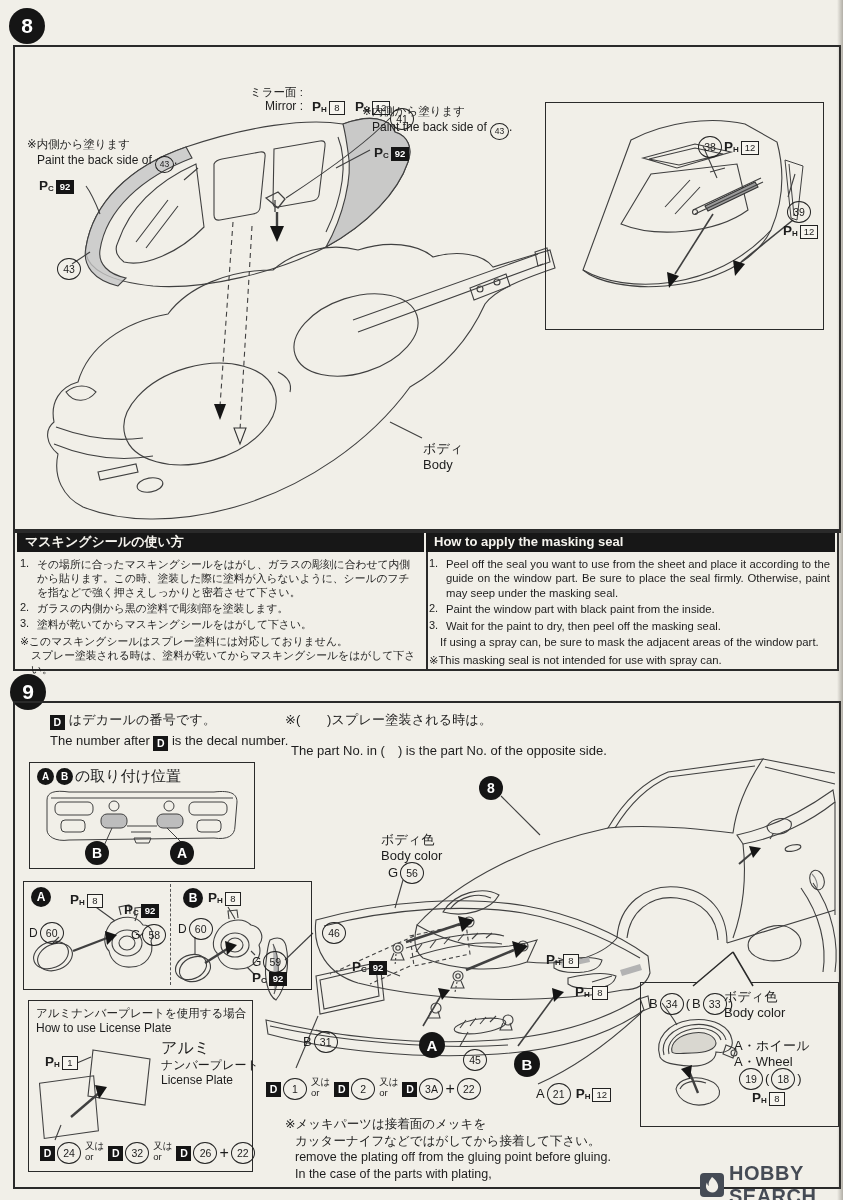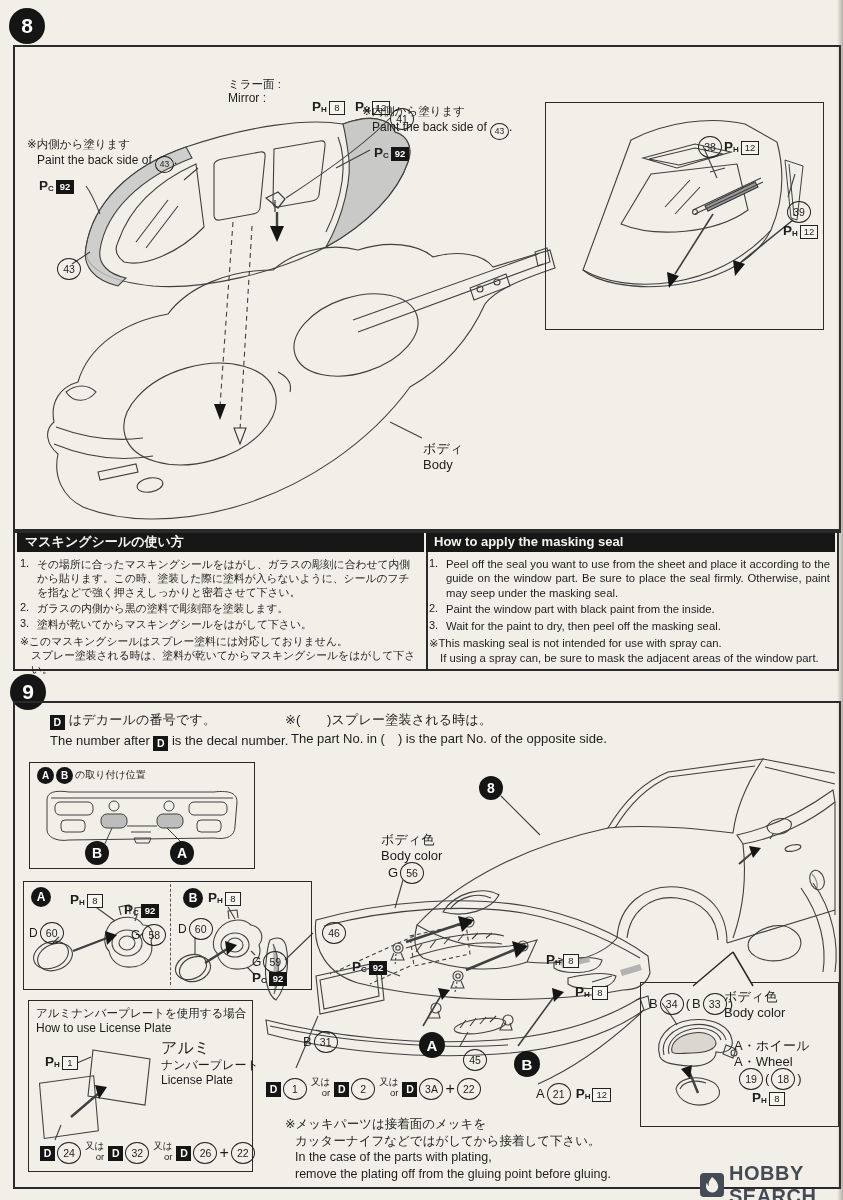--- a/index.html
+++ b/index.html
@@ -23,21 +23,21 @@
   .cn.sm{min-width:15px;height:15px;font-size:8.5px;border-width:1.1px;vertical-align:-3px}
   .dbox{display:inline-flex;align-items:center;justify-content:center;width:15px;height:15px;
        background:#151515;color:#fff;font-weight:bold;font-size:10.5px;flex:none}
   .pm{display:inline-flex;align-items:flex-start;white-space:nowrap}
   .pm .pp{font-weight:bold;font-size:13.5px;line-height:13px}
   .pm .ps{font-weight:bold;font-size:8px;line-height:8px;margin-top:6px}
   .pm .pv{border:1.2px solid #222;font-size:9.5px;line-height:12px;padding:0 3px;margin-left:2px;
        margin-top:1px;background:#f7f5ef;min-width:8px;text-align:center}
   .pm.dark .pv{background:#151515;color:#fff;border-color:#151515;font-weight:bold}
   .lrow{position:absolute;display:flex;align-items:center;gap:2px;white-space:nowrap}
-  .orstk{display:inline-flex;flex-direction:column;align-items:flex-end;line-height:1;
+  .orstk{display:inline-flex;flex-direction:column;align-items:flex-start;line-height:1;
        font-size:9.5px;margin:0 2px;gap:1px;transform:translateY(-2px)}
   .mask-col{position:absolute;border:2px solid #2a2a2a}
   .mask-hd{background:#171717;color:#f6f4ee;font-weight:bold;font-size:13px;line-height:1.3;
        padding:1px 8px;margin:2px}
   .mask-bd{padding:3px 7px 0 5px}
   .mitem{display:flex;margin-bottom:2px}
   .mitem .n{width:17px;flex:none;font-size:11px}
   .mitem .t{flex:1;font-size:10.8px;line-height:1.3}
   .mask-en .mitem .t{font-size:11.3px;line-height:1.28;text-align:justify}
   .mnote{font-size:10.8px;line-height:1.3;margin-top:3px}
@@ -98,21 +98,21 @@
       <circle cx="459" cy="190" r="3"></circle>
     <path d="M 497,160 L 509,156 L 512,170 L 500,174 Z"></path>
 
     <path d="M 352,330 L 384,346"></path>
   </g>
 </svg>
 
 <div class="tb" style="left:20px;top:53px">
 </div>
 
-<div class="tb" style="left:228px;top:77px;width:75px;">
+<div class="tb" style="left:228px;top:85px;width:75px;text-align:right">
   <div class="jps">ミラー面 :</div>
   <div class="ens">Mirror :</div>
 </div>
 <span class="pm abs" style="left:312px;top:100px">
     <span class="pp">P</span>
     <span class="ps">H</span>
     <span class="pv">8</span>
   </span>
 <span class="pm abs" style="left:355px;top:100px">
     <span class="pp">P</span>
@@ -218,22 +218,22 @@
         <span class="t">Peel off the seal you want to use from the sheet and place it according to the guide on the window part. Be sure to place the seal firmly. Otherwise, paint may seep under the masking seal.</span>
       </div>
     <div class="mitem">
         <span class="n">2.</span>
         <span class="t">Paint the window part with black paint from the inside.</span>
       </div>
     <div class="mitem">
         <span class="n">3.</span>
         <span class="t">Wait for the paint to dry, then peel off the masking seal.</span>
       </div>
+    <div class="mnote" style="margin-top:0;margin-left:11px">If using a spray can, be sure to mask the adjacent areas of the window part.</div>
     <div class="mnote">※This masking seal is not intended for use with spray can.</div>
-    <div class="mnote" style="margin-top:0;margin-left:11px">If using a spray can, be sure to mask the adjacent areas of the window part.</div>
   </div>
 </div>
 
 <div class="stepbadge" style="left:10px;top:674px">9</div>
 <div class="bigbox" style="left:13px;top:701px;width:824px;height:484px"></div>
 
 <svg style="left:365px;top:740px" width="473" height="240" viewBox="0 0 473 240">
   <g stroke="#404040" stroke-width="1.1" fill="none">
     <path d="M 52,185 C 95,138 165,105 243,88"></path>
     <path d="M 243,88 C 262,56 283,40 303,32 L 398,19 C 380,46 371,70 368,93 C 328,88 285,84 243,88 Z"></path>
@@ -329,28 +329,28 @@
     <path d="M 300,80 L 312,84 M 334,104 L 354,98"></path>
   </g>
 </svg>
 
 <div class="tb" style="left:50px;top:712px">
   <div class="jp"><span class="dbox" style="vertical-align:-2px">D</span> <span>はデカールの番号です。</span></div>
   <div class="en" style="margin-top:3px"><span>The number after</span> <span class="dbox" style="vertical-align:-2px">D</span> <span>is the decal number.</span></div>
 </div>
 <div class="tb" style="left:285px;top:712px">
   <div class="jp">※(　　)スプレー塗装される時は。</div>
-  <div class="en" style="margin-left:6px;margin-top:3px">The part No. in (　) is the part No. of the opposite side.</div>
+  <div class="en" style="margin-left:6px;margin-top:15px">The part No. in (　) is the part No. of the opposite side.</div>
 </div>
 
 <div class="thinbox" style="left:29px;top:762px;width:224px;height:105px"></div>
 <div class="lrow" style="left:37px;top:767px">
   <span class="badge s">A</span>
   <span class="badge s">B</span>
-  <span class="jps" style="font-size:10px">の取り付け位置</span>
+  <span class="jps" style="font-size:15px">の取り付け位置</span>
 </div>
 <svg style="left:39px;top:786px" width="205" height="58" viewBox="0 0 205 58">
   <g stroke="#404040" stroke-width="1" fill="none">
     <path d="M 8,14 C 8,6 16,4 30,6 L 175,6 C 192,4 198,8 198,16 L 196,40 C 196,50 188,54 175,52 L 30,54 C 16,56 8,50 8,44 Z"></path>
     <path d="M 12,12 L 194,12"></path>
     <rect x="16" y="16" width="38" height="13" rx="5"></rect>
     <rect x="150" y="16" width="38" height="13" rx="5"></rect>
     <rect x="22" y="34" width="24" height="12" rx="4"></rect>
     <rect x="158" y="34" width="24" height="12" rx="4"></rect>
     <circle cx="75" cy="20" r="5"></circle>
@@ -529,22 +529,22 @@
       <span>or</span>
     </span>
   <span class="dbox">D</span>
     <span class="cn">3A</span>
     <span>+</span>
     <span class="cn">22</span>
 </div>
 <div class="tb" style="left:285px;top:1117px">
   <div class="jps" style="font-size:12.5px">※メッキパーツは接着面のメッキを</div>
   <div class="jps" style="font-size:12.5px;margin-left:10px;margin-top:1px">カッターナイフなどではがしてから接着して下さい。</div>
+  <div class="ens" style="margin-left:10px;font-size:12.5px;margin-top:1px">remove the plating off from the gluing point before gluing.</div>
   <div class="ens" style="margin-left:10px;font-size:12.5px;margin-top:1px">In the case of the parts with plating,</div>
-  <div class="ens" style="margin-left:10px;font-size:12.5px;margin-top:1px">remove the plating off from the gluing point before gluing.</div>
 </div>
 
 <div class="thinbox" style="left:640px;top:982px;width:197px;height:143px"></div>
 <svg style="left:675px;top:946px" width="90" height="42" viewBox="0 0 90 42">
   <path d="M 18,40 L 58,6 L 78,40 Z" fill="#f1efe8" stroke="none"></path>
   <path d="M 18,40 L 58,6 M 58,6 L 78,40" stroke="#2a2a2a" stroke-width="1.5" fill="none"></path>
 </svg>
 <svg style="left:646px;top:1005px" width="95" height="112" viewBox="0 0 95 112">
   <g stroke="#404040" stroke-width="1.1" fill="none">
     <path d="M 14,52 C 8,34 22,18 44,15 C 68,12 84,22 86,35 C 88,44 80,49 70,47 C 70,56 58,62 44,61 C 27,60 17,58 14,52 Z"></path>

